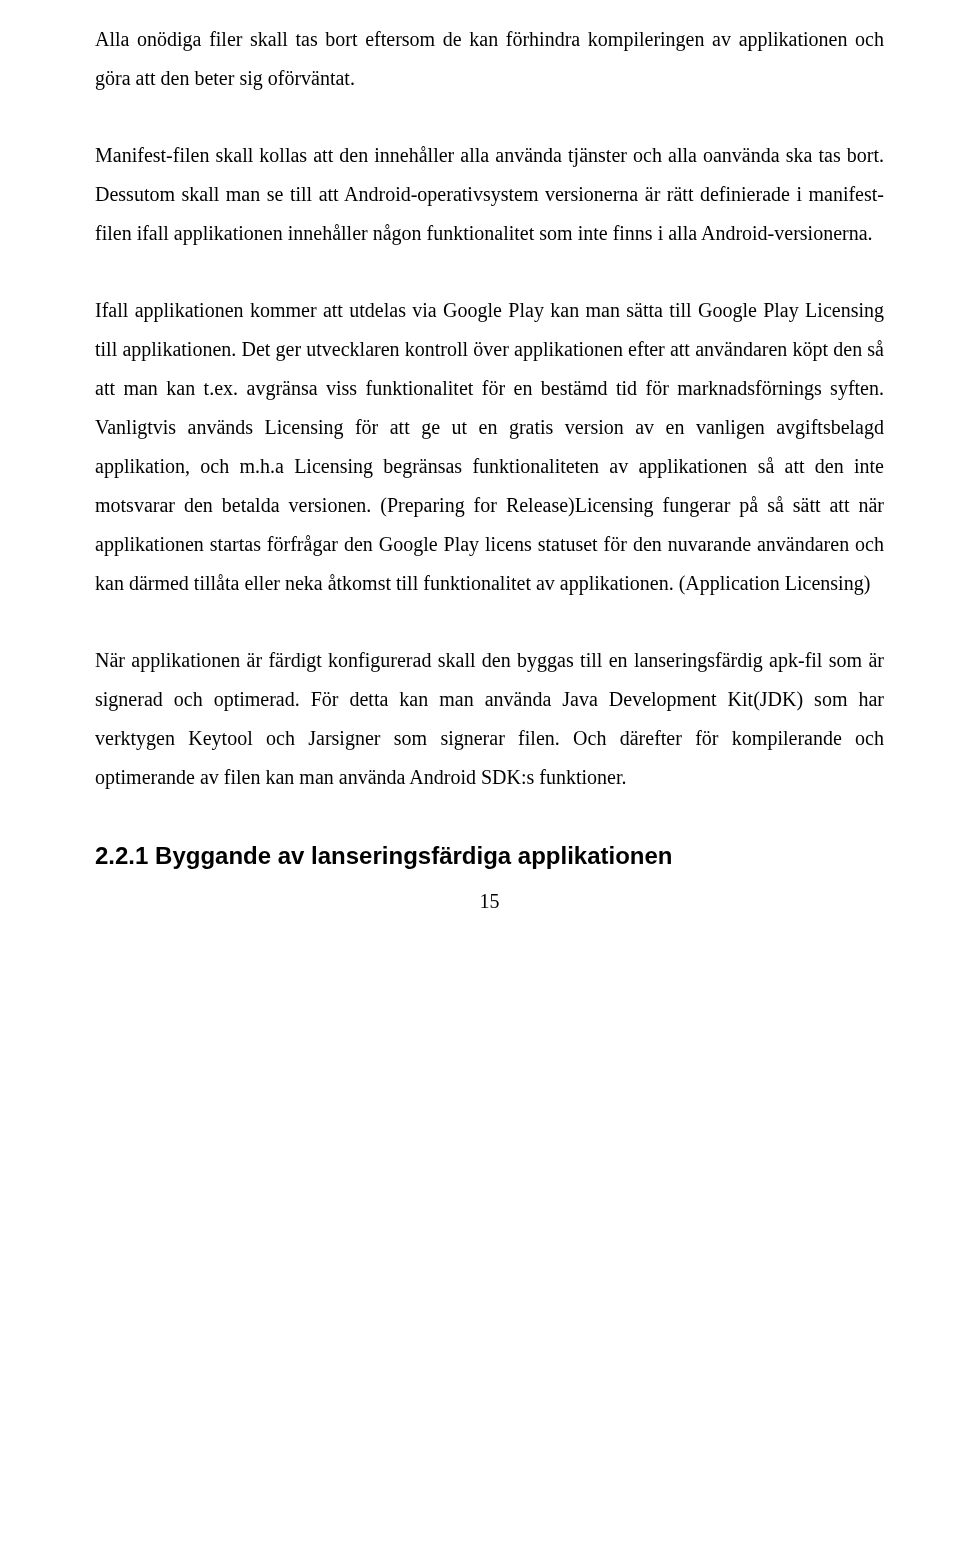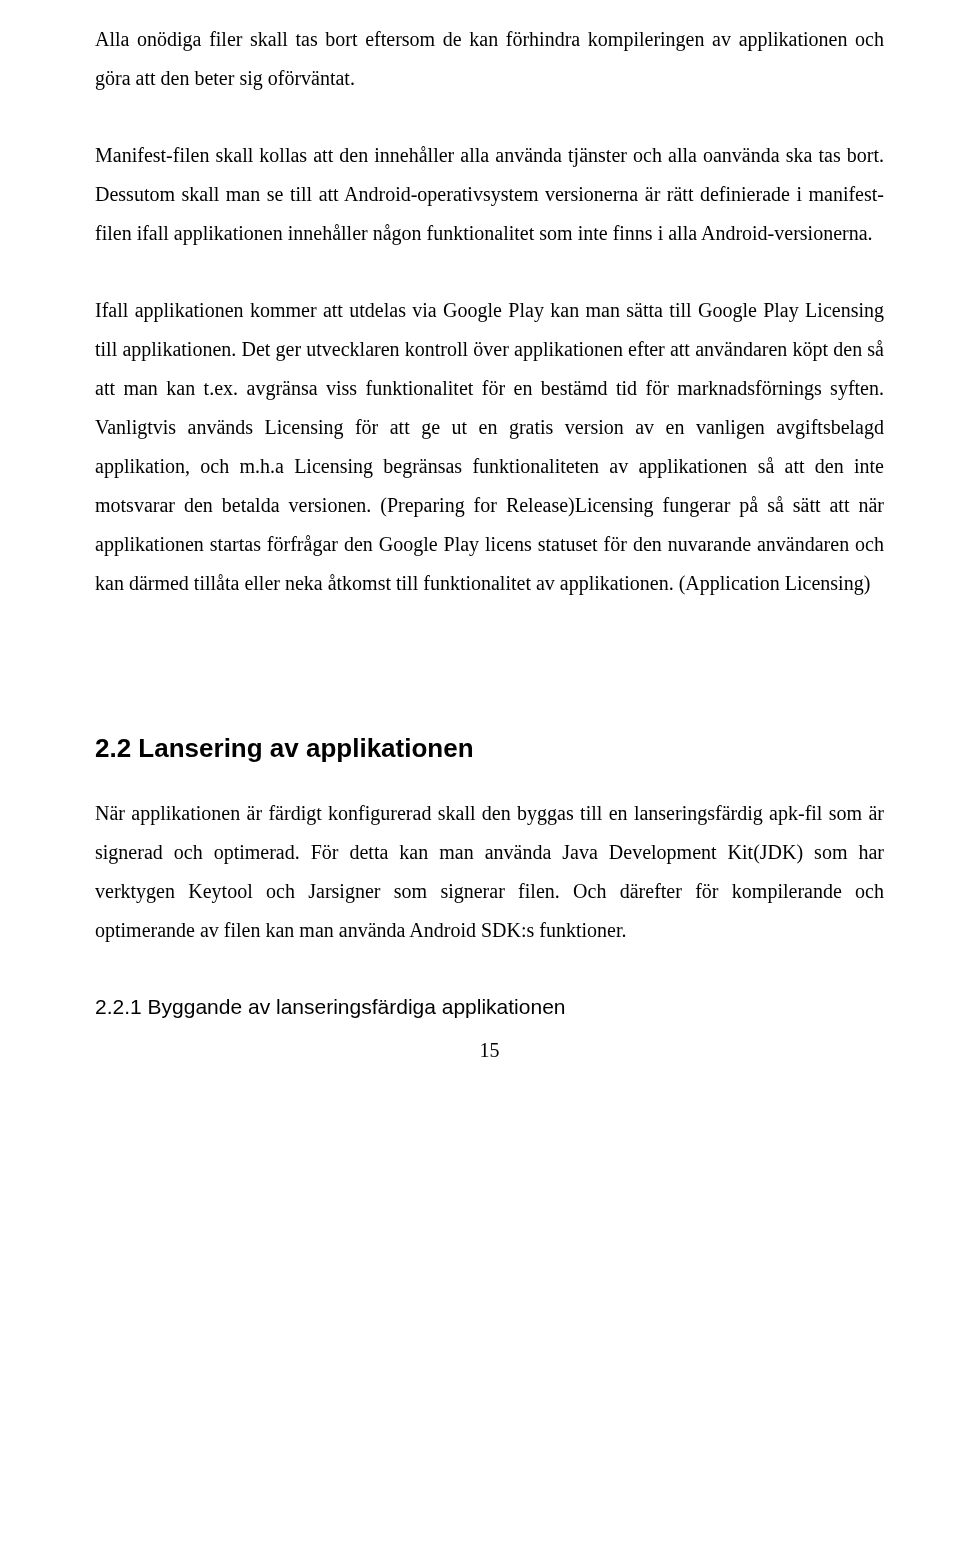--- a/index.html
+++ b/index.html
@@ -21,42 +21,41 @@
     margin: 0 0 38px 0;
   }
   .heading-2 {
     font-family: Arial, Helvetica, sans-serif;
     font-weight: bold;
     font-size: 26px;
     margin: 130px 0 30px 0;
   }
   .heading-3 {
     font-family: Arial, Helvetica, sans-serif;
-    font-weight: normal;
-    font-size: 21px;
+    font-weight: bold;
+    font-size: 24px;
     margin: 45px 0 20px 0;
   }
   .page-number {
     text-align: center;
     font-size: 20px;
   }
 </style>
 </head>
 <body>
 
 <div class="page">
 
   <p class="paragraph">Alla onödiga filer skall tas bort eftersom de kan förhindra kompileringen av applikationen och göra att den beter sig oförväntat.</p>
 
   <p class="paragraph">Manifest-filen skall kollas att den innehåller alla använda tjänster och alla oanvända ska tas bort. Dessutom skall man se till att Android-operativsystem versionerna är rätt definierade i manifest-filen ifall applikationen innehåller någon funktionalitet som inte finns i alla Android-versionerna.</p>
 
 
   <p class="paragraph">Ifall applikationen kommer att utdelas via Google Play kan man sätta till Google Play Licensing till applikationen. Det ger utvecklaren kontroll över applikationen efter att användaren köpt den så att man kan t.ex. avgränsa viss funktionalitet för en bestämd tid för marknadsförnings syften. Vanligtvis används Licensing för att ge ut en gratis version av en vanligen avgiftsbelagd applikation, och m.h.a Licensing begränsas funktionaliteten av applikationen så att den inte motsvarar den betalda versionen. (Preparing for Release)Licensing fungerar på så sätt att när applikationen startas förfrågar den Google Play licens statuset för den nuvarande användaren och kan därmed tillåta eller neka åtkomst till funktionalitet av applikationen. (Application Licensing)</p>
 
-  <h2 class="heading-2">2.2  Lansering av applikationen</h2>
 
   <p class="paragraph">När applikationen är färdigt konfigurerad skall den byggas till en lanseringsfärdig apk-fil som är signerad och optimerad. För detta kan man använda Java Development Kit(JDK) som har verktygen Keytool och Jarsigner som signerar filen. Och därefter för kompilerande och optimerande av filen kan man använda Android SDK:s funktioner.</p>
 
   <h3 class="heading-3">2.2.1  Byggande av lanseringsfärdiga applikationen</h3>
 
   <div class="page-number">15</div>
 
 </div>
 
 </body></html>

